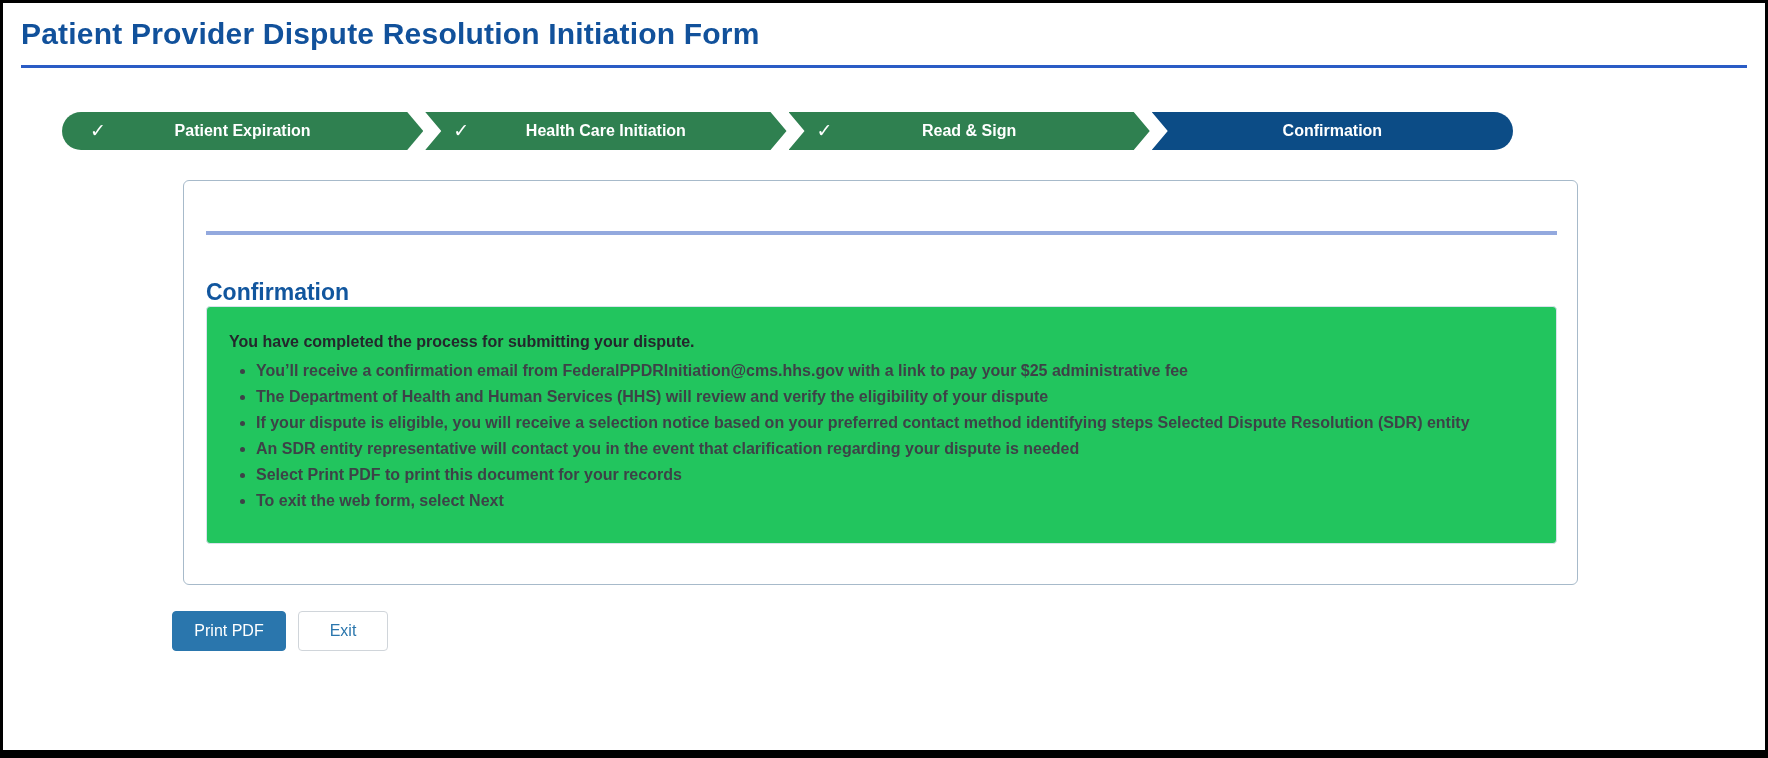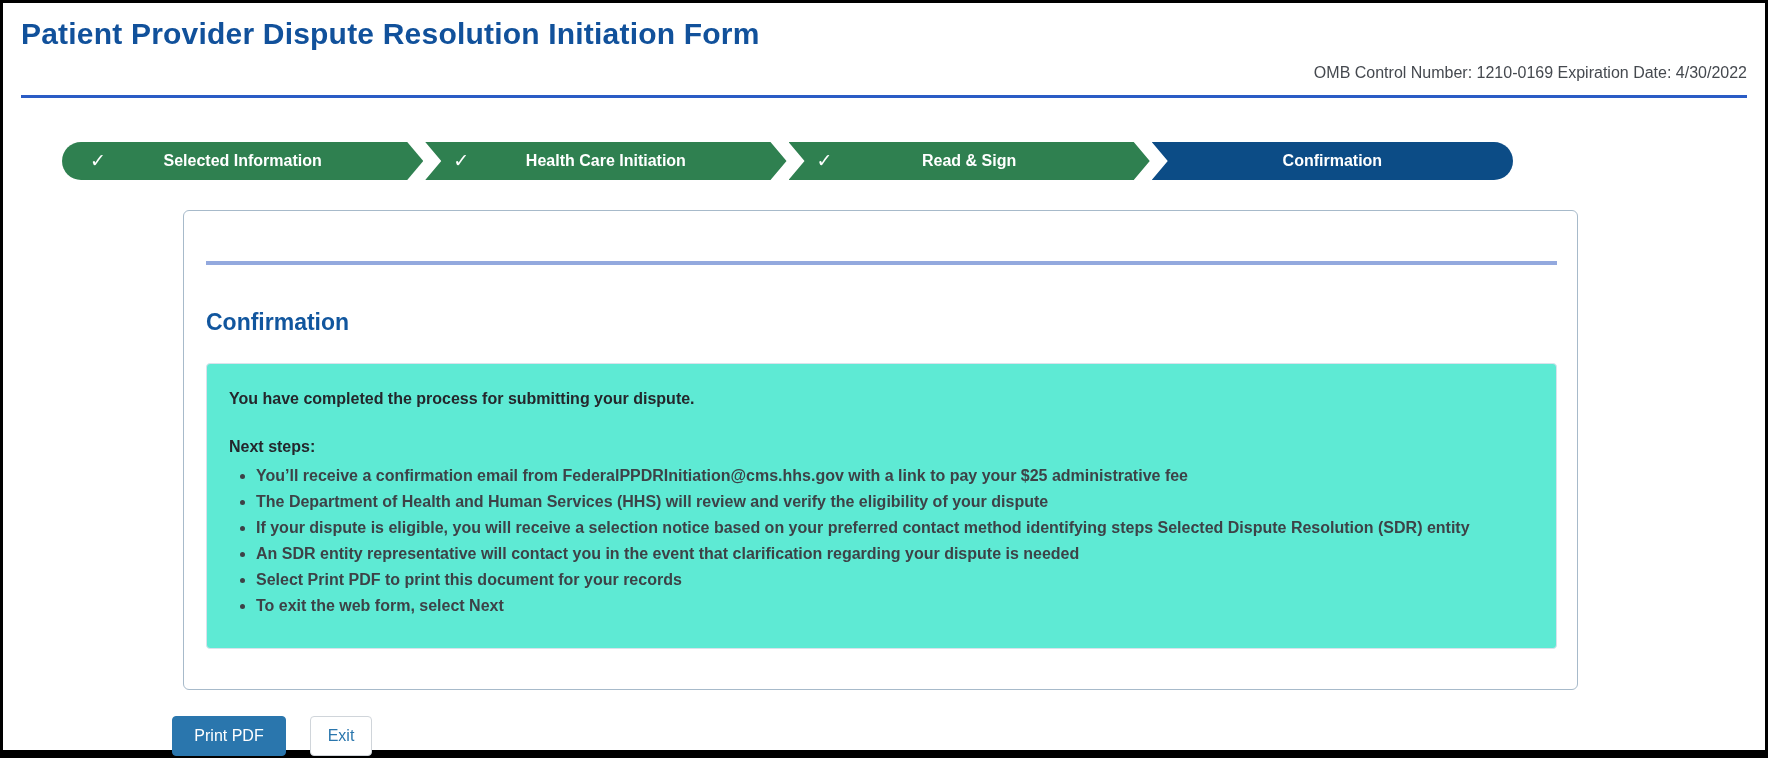--- a/index.html
+++ b/index.html
@@ -68,22 +68,21 @@
     border-radius: 6px;
     padding: 50px 20px 40px 22px;
     background: #ffffff;
   }
   .card-top-divider { height: 4px; background: #93a9de; }
   .section-heading {
     margin-top: 44px;
     font-size: 23px; font-weight: bold; color: #11569e;
   }
   .info-box {
-    margin-top: 27px;
-    background: #5eead4;
+    background: #22c55e;
     border: 1px solid #d9e2ec;
     border-radius: 4px;
     padding: 26px 22px 32px 22px;
   }
   .info-message {
     font-size: 16px; font-weight: bold; color: #24272c;
   }
   .next-steps-label {
     margin-top: 30px;
     font-size: 16px; font-weight: bold; color: #24272c;
@@ -94,76 +93,74 @@
     color: #3d4247;
     font-weight: bold;
   }
   .next-steps-list li {
     font-size: 16px; line-height: 20px; margin-top: 6px;
     color: #3d4247;
   }
 
   
   .actions {
-    display: flex; gap: 24px;
+    display: flex; gap: 12px;
     margin: 26px 0 0 169px;
   }
   .btn {
     height: 40px; border-radius: 4px;
     font-family: "Liberation Sans", "DejaVu Sans", sans-serif;
     font-size: 16px; cursor: pointer;
     display: inline-flex; align-items: center; justify-content: center;
   }
   .btn-primary {
     width: 114px;
     background: #2a76ad; color: #ffffff;
     border: 1px solid #2a76ad;
   }
   .btn-secondary {
-    width: 62px;
+    width: 90px;
     background: #ffffff; color: #2a76ad;
     border: 1px solid #d0d5da;
   }
 </style>
 </head>
 <body>
 
 <div class="frame">
 
   <div class="header">
     <div class="page-title">Patient Provider Dispute Resolution Initiation Form</div>
-    <div class="omb-line">OMB Control Number: 1210-0169 Expiration Date: 4/30/2022</div>
     <div class="header-rule"></div>
   </div>
 
   <div class="stepper">
     <div class="step complete first">
       <span class="check">✓</span>
-      <span>Selected Information</span>
+      <span>Patient Expiration</span>
     </div>
     <div class="step complete mid">
       <span class="check">✓</span>
       <span>Health Care Initiation</span>
     </div>
     <div class="step complete mid">
       <span class="check">✓</span>
       <span>Read &amp; Sign</span>
     </div>
     <div class="step active last">
       <span>Confirmation</span>
     </div>
   </div>
 
   <div class="card">
     <div class="card-top-divider"></div>
     <div class="section-heading">Confirmation</div>
 
     <div class="info-box">
       <div class="info-message">You have completed the process for submitting your dispute.</div>
-      <div class="next-steps-label">Next steps:</div>
       <ul class="next-steps-list">
         <li>You’ll receive a confirmation email from FederalPPDRInitiation@cms.hhs.gov with a link to pay your $25 administrative fee</li>
         <li>The Department of Health and Human Services (HHS) will review and verify the eligibility of your dispute</li>
         <li>If your dispute is eligible, you will receive a selection notice based on your preferred contact method identifying steps Selected Dispute Resolution (SDR) entity</li>
         <li>An SDR entity representative will contact you in the event that clarification regarding your dispute is needed</li>
         <li>Select Print PDF to print this document for your records</li>
         <li>To exit the web form, select Next</li>
       </ul>
     </div>
   </div>

